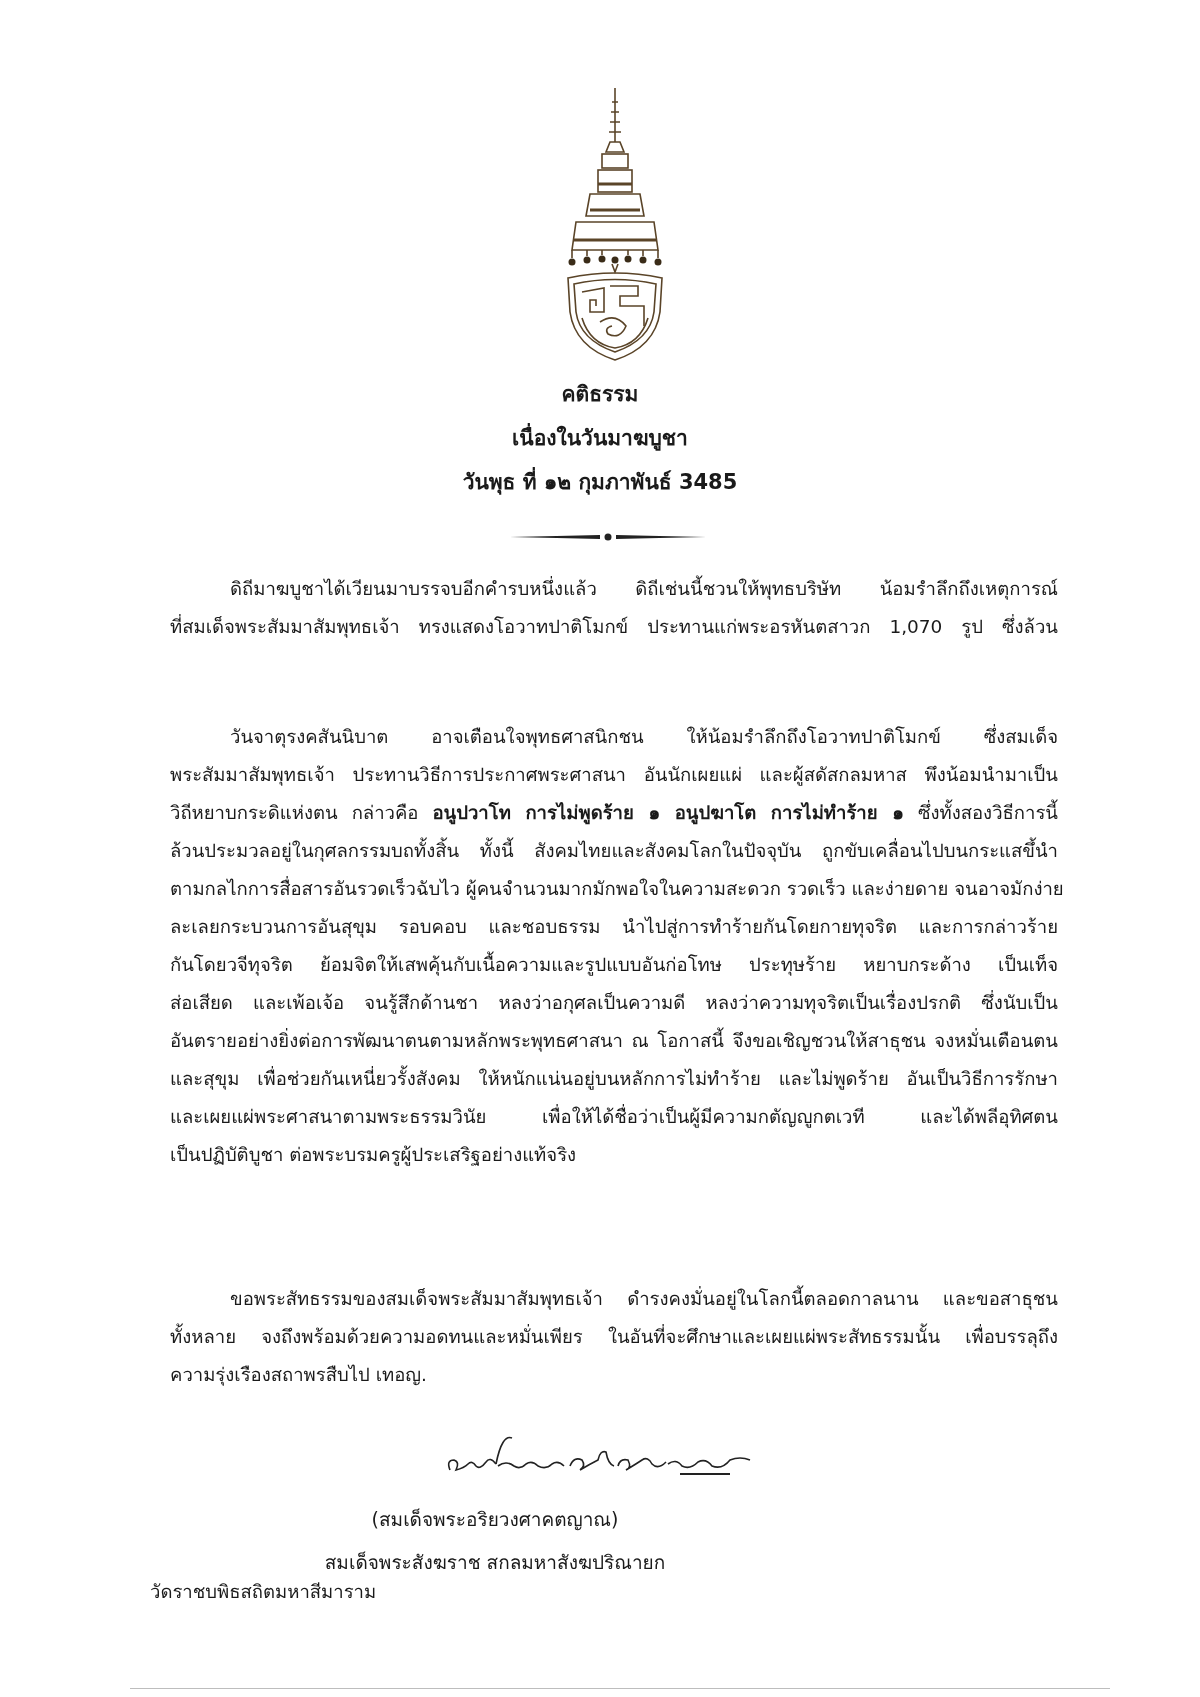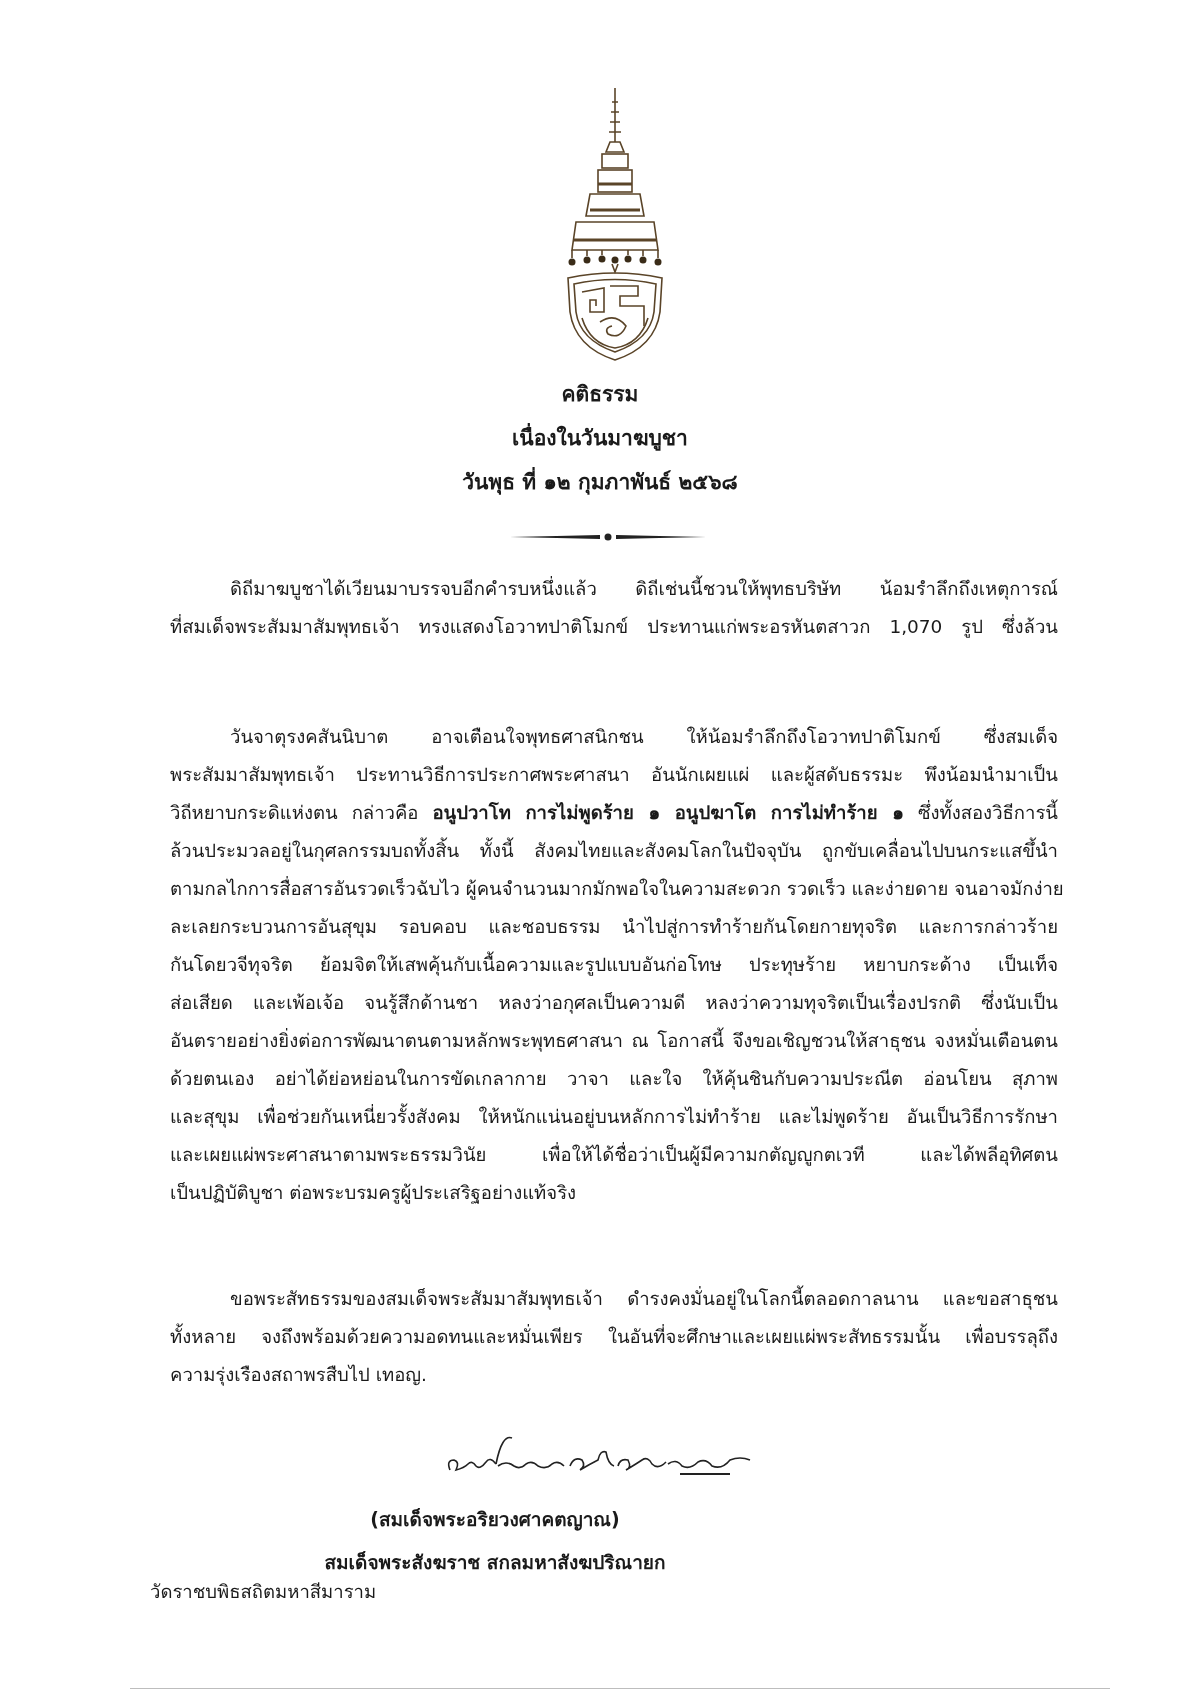--- a/index.html
+++ b/index.html
@@ -7,21 +7,21 @@
          font-family: "DejaVu Sans", "Liberation Sans", sans-serif; color: #1a1a1a; }
   .emblem { position: absolute; left: 560px; top: 82px; width: 110px; height: 280px; }
   .heading { position: absolute; left: 0; width: 1200px; text-align: center; font-size: 21px; font-weight: bold; line-height: 1; }
   .divider { position: absolute; left: 508px; top: 527px; width: 200px; height: 10px; }
   .para { position: absolute; left: 158px; width: 900px; font-size: 18.5px; line-height: 38px; }
   .line { display: block; white-space: nowrap; text-align: justify; text-align-last: justify; height: 38px; overflow: visible; margin-left: 12px; }
   .line.last { text-align-last: left; }
   .indent { padding-left: 60px; }
   b { font-weight: bold; }
   .sig-area { position: absolute; left: 430px; top: 1430px; width: 360px; height: 55px; }
-  .center-text { position: absolute; left: 0; width: 990px; text-align: center; font-size: 19px; font-weight: bold; }
+  .center-text { position: absolute; left: 0; width: 990px; text-align: center; font-size: 19px; font-weight: normal; }
   .footer-left { position: absolute; left: 150px; top: 1577px; font-size: 18.5px; }
   .bottom-line { position: absolute; left: 130px; top: 1688px; width: 980px; height: 1px; background: #bdbdbd; }
 </style>
 </head>
 <body>
 
 <div class="emblem">
   <svg width="110" height="280" viewBox="0 0 110 280" fill="none" stroke="#5a4428" stroke-width="1.6">
     <line x1="55" y1="6" x2="55" y2="60"></line>
     <path d="M52 20 L58 20 M51 30 L59 30 M50 40 L60 40 M49 50 L61 50"></path>
@@ -48,46 +48,45 @@
     <path d="M14 202 Q55 193 96 202 L94 230 Q90 258 55 270 Q20 258 16 230 Z"></path>
     <path d="M22 210 L44 206 L44 230 L30 230 L30 218 L36 218 L36 224"></path>
     <path d="M50 204 L78 204 L78 214 L60 214 L60 224 L84 224 L84 244"></path>
     <path d="M40 240 Q55 230 66 244 Q60 258 48 252 Q44 246 52 244"></path>
     <path d="M22 236 Q30 262 55 266 Q80 262 88 236"></path>
   </svg>
 </div>
 
 <div class="heading" style="top:384px;">คติธรรม</div>
 <div class="heading" style="top:428px; font-weight:bold;">เนื่องในวันมาฆบูชา</div>
-<div class="heading" style="top:472px;">วันพุธ ที่ ๑๒ กุมภาพันธ์ ๒๕๖๘</div>
+<div class="heading" style="top:472px;">วันพุธ ที่ ๑๒ กุมภาพันธ์ 3485</div>
 
 <div class="divider">
   <svg width="200" height="10" viewBox="0 0 200 10">
     <path d="M2 5 Q50 4 92 3 L92 7 Q50 6 2 5 Z" fill="#222"></path>
     <circle cx="100" cy="5" r="3.5" fill="#222"></circle>
     <path d="M108 3 Q150 4 198 5 Q150 6 108 7 Z" fill="#222"></path>
   </svg>
 </div>
 
 <div class="para" style="top:570px;">
   <span class="line indent">ดิถีมาฆบูชาได้เวียนมาบรรจบอีกคำรบหนึ่งแล้ว ดิถีเช่นนี้ชวนให้พุทธบริษัท น้อมรำลึกถึงเหตุการณ์</span>
   <span class="line">ที่สมเด็จพระสัมมาสัมพุทธเจ้า ทรงแสดงโอวาทปาติโมกข์ ประทานแก่พระอรหันตสาวก 1,070 รูป ซึ่งล้วน</span>
 </div>
 
 <div class="para" style="top:718px; line-height:37.5px;">
   <span class="line indent">วันจาตุรงคสันนิบาต อาจเตือนใจพุทธศาสนิกชน ให้น้อมรำลึกถึงโอวาทปาติโมกข์ ซึ่งสมเด็จ</span>
-  <span class="line">พระสัมมาสัมพุทธเจ้า ประทานวิธีการประกาศพระศาสนา อันนักเผยแผ่ และผู้สดับธรรมะ พึงน้อมนำมาเป็น</span>
+  <span class="line">พระสัมมาสัมพุทธเจ้า ประทานวิธีการประกาศพระศาสนา อันนักเผยแผ่ และผู้สดัสกลมหาส พึงน้อมนำมาเป็น</span>
   <span class="line"><span>วิถีหยาบกระดิแห่งตน กล่าวคือ </span><b>อนูปวาโท การไม่พูดร้าย ๑ อนูปฆาโต การไม่ทำร้าย ๑</b><span> ซึ่งทั้งสองวิธีการนี้</span></span>
   <span class="line">ล้วนประมวลอยู่ในกุศลกรรมบถทั้งสิ้น ทั้งนี้ สังคมไทยและสังคมโลกในปัจจุบัน ถูกขับเคลื่อนไปบนกระแสขึ้นำ</span>
   <span class="line">ตามกลไกการสื่อสารอันรวดเร็วฉับไว ผู้คนจำนวนมากมักพอใจในความสะดวก รวดเร็ว และง่ายดาย จนอาจมักง่าย</span>
   <span class="line">ละเลยกระบวนการอันสุขุม รอบคอบ และชอบธรรม นำไปสู่การทำร้ายกันโดยกายทุจริต และการกล่าวร้าย</span>
   <span class="line">กันโดยวจีทุจริต ย้อมจิตให้เสพคุ้นกับเนื้อความและรูปแบบอันก่อโทษ ประทุษร้าย หยาบกระด้าง เป็นเท็จ</span>
   <span class="line">ส่อเสียด และเพ้อเจ้อ จนรู้สึกด้านชา หลงว่าอกุศลเป็นความดี หลงว่าความทุจริตเป็นเรื่องปรกติ ซึ่งนับเป็น</span>
   <span class="line">อันตรายอย่างยิ่งต่อการพัฒนาตนตามหลักพระพุทธศาสนา ณ โอกาสนี้ จึงขอเชิญชวนให้สาธุชน จงหมั่นเตือนตน</span>
-  <span class="line">ด้วยตนเอง อย่าได้ย่อหย่อนในการขัดเกลากาย วาจา และใจ ให้คุ้นชินกับความประณีต อ่อนโยน สุภาพ</span>
   <span class="line">และสุขุม เพื่อช่วยกันเหนี่ยวรั้งสังคม ให้หนักแน่นอยู่บนหลักการไม่ทำร้าย และไม่พูดร้าย อันเป็นวิธีการรักษา</span>
   <span class="line">และเผยแผ่พระศาสนาตามพระธรรมวินัย เพื่อให้ได้ชื่อว่าเป็นผู้มีความกตัญญูกตเวที และได้พลีอุทิศตน</span>
   <span class="line last">เป็นปฏิบัติบูชา ต่อพระบรมครูผู้ประเสริฐอย่างแท้จริง</span>
 </div>
 
 <div class="para" style="top:1280px;">
   <span class="line indent">ขอพระสัทธรรมของสมเด็จพระสัมมาสัมพุทธเจ้า ดำรงคงมั่นอยู่ในโลกนี้ตลอดกาลนาน และขอสาธุชน</span>
   <span class="line">ทั้งหลาย จงถึงพร้อมด้วยความอดทนและหมั่นเพียร ในอันที่จะศึกษาและเผยแผ่พระสัทธรรมนั้น เพื่อบรรลุถึง</span>
   <span class="line last">ความรุ่งเรืองสถาพรสืบไป เทอญ.</span>
 </div>

